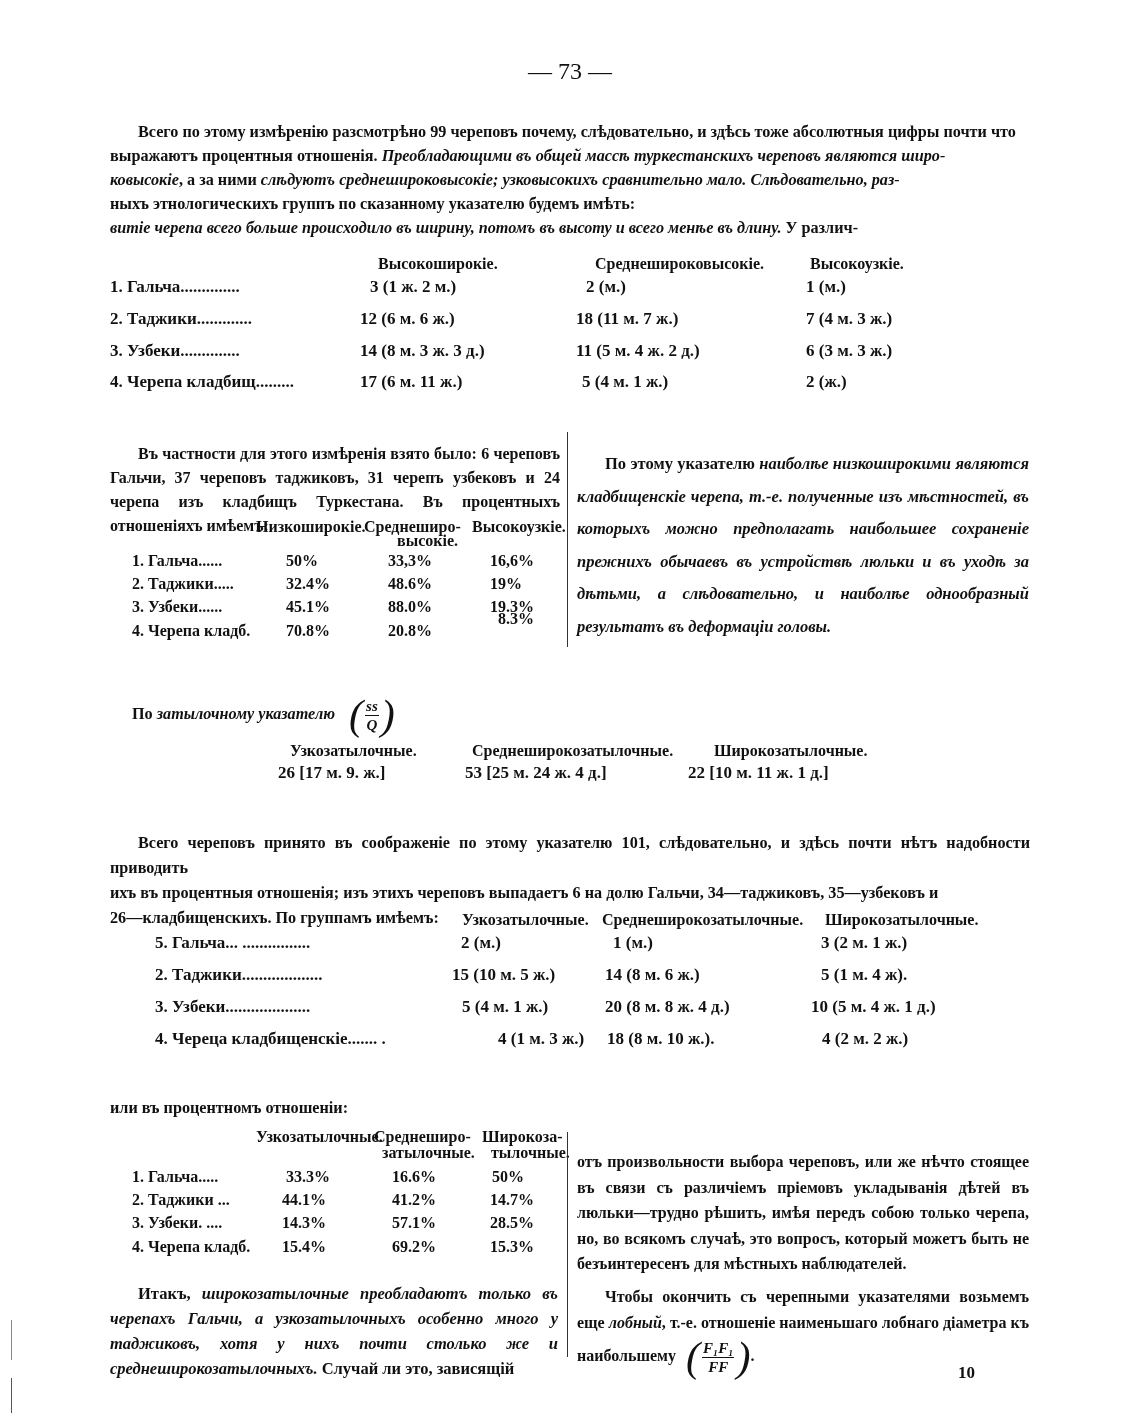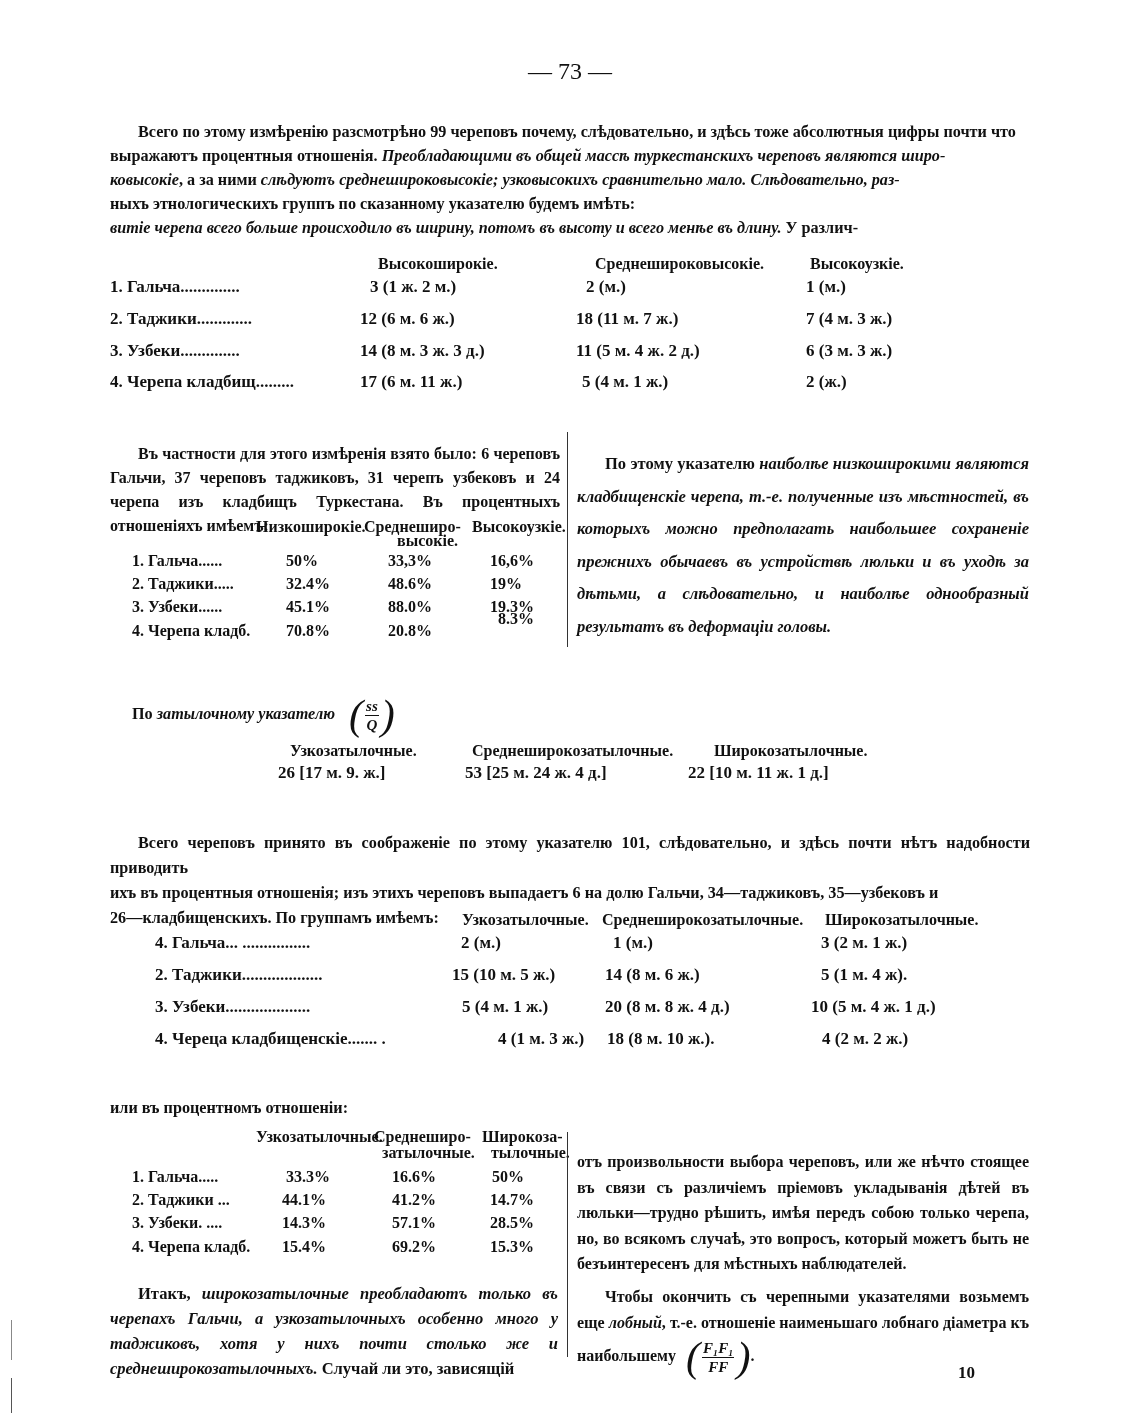--- a/index.html
+++ b/index.html
@@ -135,21 +135,21 @@
   <div><span>ихъ въ процентныя отношенія; изъ этихъ череповъ выпадаетъ 6 на долю Гальчи, 34—таджиковъ, 35—узбековъ и</span></div>
   <div><span>26—кладбищенскихъ. По группамъ имѣемъ:</span></div>
 </div>
 
 <div class="tbl" style="top:908px; left:155px; width:860px; height:145px;">
   <div class="hdr cell" style="left:307px; top:3px;">Узкозатылочные.</div>
   <div class="hdr cell" style="left:447px; top:3px;">Среднеширокозатылочные.</div>
   <div class="hdr cell" style="left:670px; top:3px;">Широкозатылочные.</div>
 
   <div>
-    <div class="cell" style="left:0; top:25px;">4. Гальча... ................</div>
+    <div class="cell" style="left:0; top:25px;">5. Гальча... ................</div>
     <div class="cell" style="left:306px; top:25px;">2 (м.)</div>
     <div class="cell" style="left:458px; top:25px;">1 (м.)</div>
     <div class="cell" style="left:666px; top:25px;">3 (2 м. 1 ж.)</div>
   </div>
   <div>
     <div class="cell" style="left:0; top:57px;">2. Таджики...................</div>
     <div class="cell" style="left:297px; top:57px;">15 (10 м. 5 ж.)</div>
     <div class="cell" style="left:450px; top:57px;">14 (8 м. 6 ж.)</div>
     <div class="cell" style="left:666px; top:57px;">5 (1 м. 4 ж).</div>
   </div>

